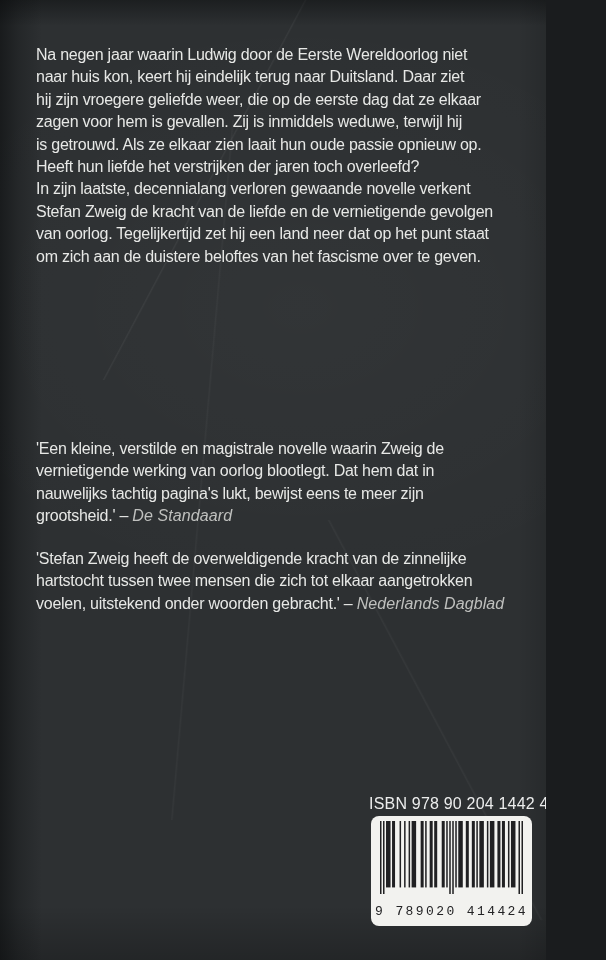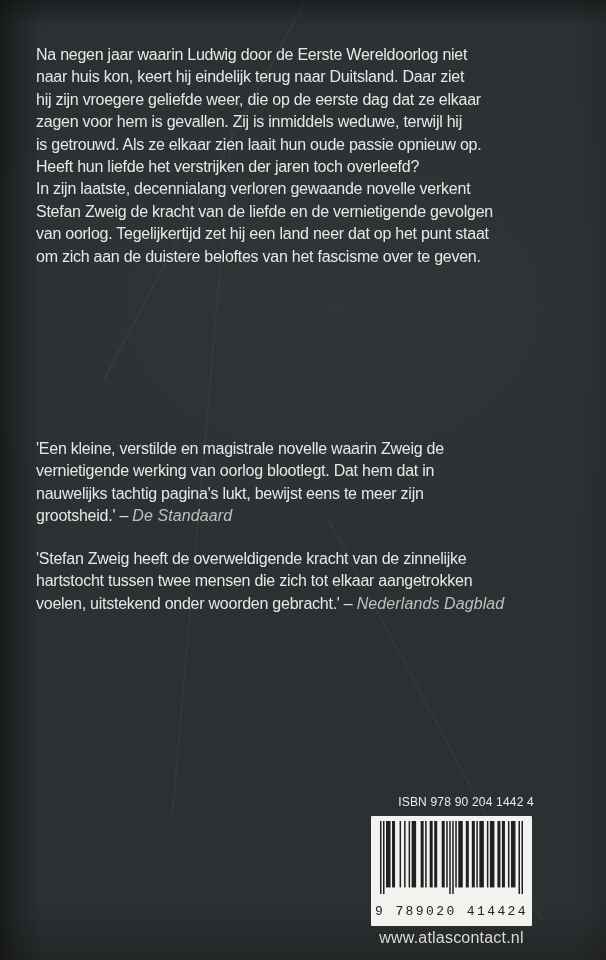--- a/index.html
+++ b/index.html
@@ -4,21 +4,21 @@
 <style>
   * { margin: 0; padding: 0; box-sizing: border-box; }
   html, body { width: 606px; height: 960px; overflow: hidden; }
   body {
     font-family: "Liberation Sans", "DejaVu Sans", sans-serif;
     background: #1a1c1e;
   }
   .cover {
     position: absolute;
     left: 0; top: 0;
-    width: 606px; height: 960px;
+    width: 546px; height: 960px;
     background: #2d3032;
     overflow: hidden;
   }
   
   .cover::before {
     content: "";
     position: absolute; inset: 0;
     background:
       linear-gradient(to right, rgba(8,10,11,0.55) 0px, rgba(8,10,11,0.25) 18px, rgba(8,10,11,0) 42px),
       linear-gradient(to bottom, rgba(8,10,11,0.45) 0px, rgba(8,10,11,0) 26px),
@@ -53,31 +53,31 @@
     font-weight: 400;
     color: #bfc0be;
     letter-spacing: 0.1px;
   }
   .isbn-label {
     position: absolute;
     left: 369px; top: 795px;
     width: 165px;
     text-align: right;
     color: #eceded;
-    font-size: 12px;
+    font-size: 16px;
     letter-spacing: 0.2px;
     white-space: nowrap;
     z-index: 4;
   }
   .barcode-panel {
     position: absolute;
     left: 371px; top: 816px;
     width: 161px; height: 110px;
     background: #f2f2ef;
-    border-radius: 1px;
+    border-radius: 8px;
     z-index: 4;
   }
   .barcode-panel svg {
     position: absolute;
     left: 9px; top: 5px;
     width: 143px; height: 73px;
     fill: #202022;
   }
   .barcode-digits {
     position: absolute;
@@ -159,15 +159,14 @@
         <rect x="78" y="0" width="2" height="91"></rect>
         <rect x="81" y="0" width="2" height="91"></rect>
         <rect x="85" y="0" width="1" height="91"></rect>
         <rect x="87" y="0" width="3" height="91"></rect>
         <rect x="92" y="0" width="1" height="100"></rect>
         <rect x="94" y="0" width="1" height="100"></rect>
       </svg>
     <div class="barcode-digits">9 789020 414424</div>
   </div>
 
-  <div class="website">www.atlascontact.nl</div>
 
 </div>
 
 </body></html>

